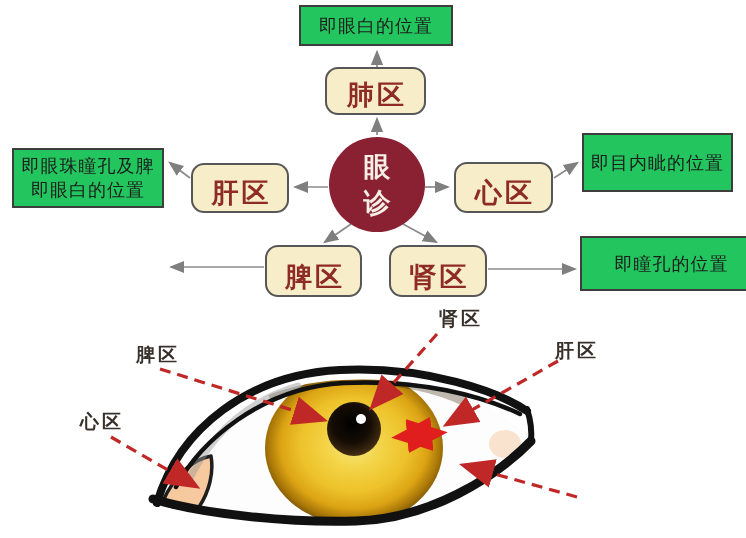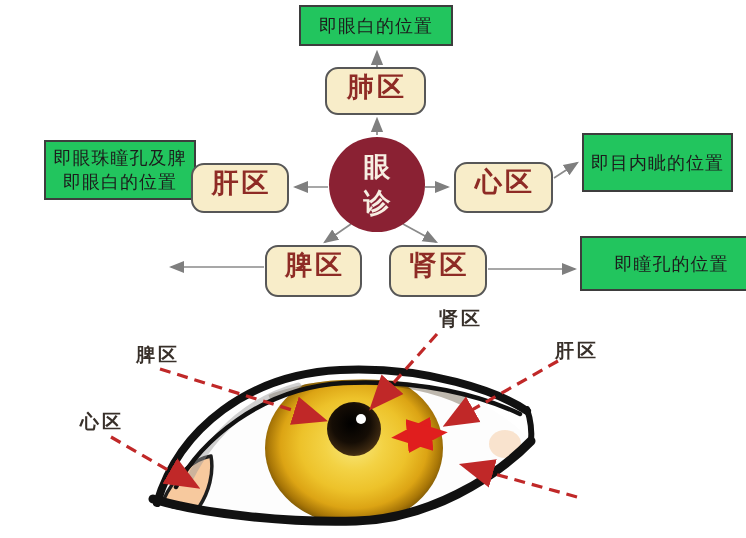--- a/index.html
+++ b/index.html
@@ -9,34 +9,34 @@
   }
   #art{position:absolute;left:0;top:0;width:746px;height:538px;}
   .note{
     position:absolute;background:#22c55e;border:2px solid #3d3d3d;
     display:flex;flex-direction:column;align-items:center;justify-content:center;
     font-size:18px;color:#1c1c1c;text-align:center;line-height:1.32;letter-spacing:1px;
     box-sizing:border-box;
   }
   .zone{
     position:absolute;background:#f8edc9;border:2px solid #575757;border-radius:13px;
-    display:flex;align-items:flex-start;justify-content:center;
+    display:flex;align-items:flex-end;justify-content:center;
     font-size:27px;font-weight:bold;color:#8e2b25;letter-spacing:3px;text-indent:3px;
     box-sizing:border-box;
   }
   .center-circle{
     position:absolute;left:329px;top:137px;width:96px;height:95px;border-radius:50%;
     background:#8a2133;color:#f7efe3;display:flex;flex-direction:column;
     align-items:center;justify-content:center;font-size:27px;font-weight:bold;line-height:1.3;
   }
   .eye-label{
     position:absolute;font-size:19px;font-weight:bold;color:#38302a;letter-spacing:3px;
   }
   .note-top{left:299px;top:5px;width:154px;height:41px;}
-  .note-left{left:12px;top:140px;width:152px;height:60px;margin-left:32px;}
+  .note-left{left:12px;top:148px;width:152px;height:60px;}
   .note-right{left:582px;top:133px;width:151px;height:59px;}
   .note-bl{left:12px;top:241px;width:152px;height:57px;}
   .note-br{left:580px;top:236px;width:173px;height:55px;padding-left:10px;}
   .zone-lung{left:325px;top:67px;width:101px;height:48px;}
   .zone-liver{left:191px;top:163px;width:98px;height:50px;}
   .zone-heart{left:454px;top:162px;width:99px;height:51px;}
   .zone-spleen{left:265px;top:245px;width:97px;height:52px;}
   .zone-kidney{left:389px;top:245px;width:98px;height:52px;}
   .lbl-spleen{left:136px;top:342px;}
   .lbl-heart{left:80px;top:409px;}

